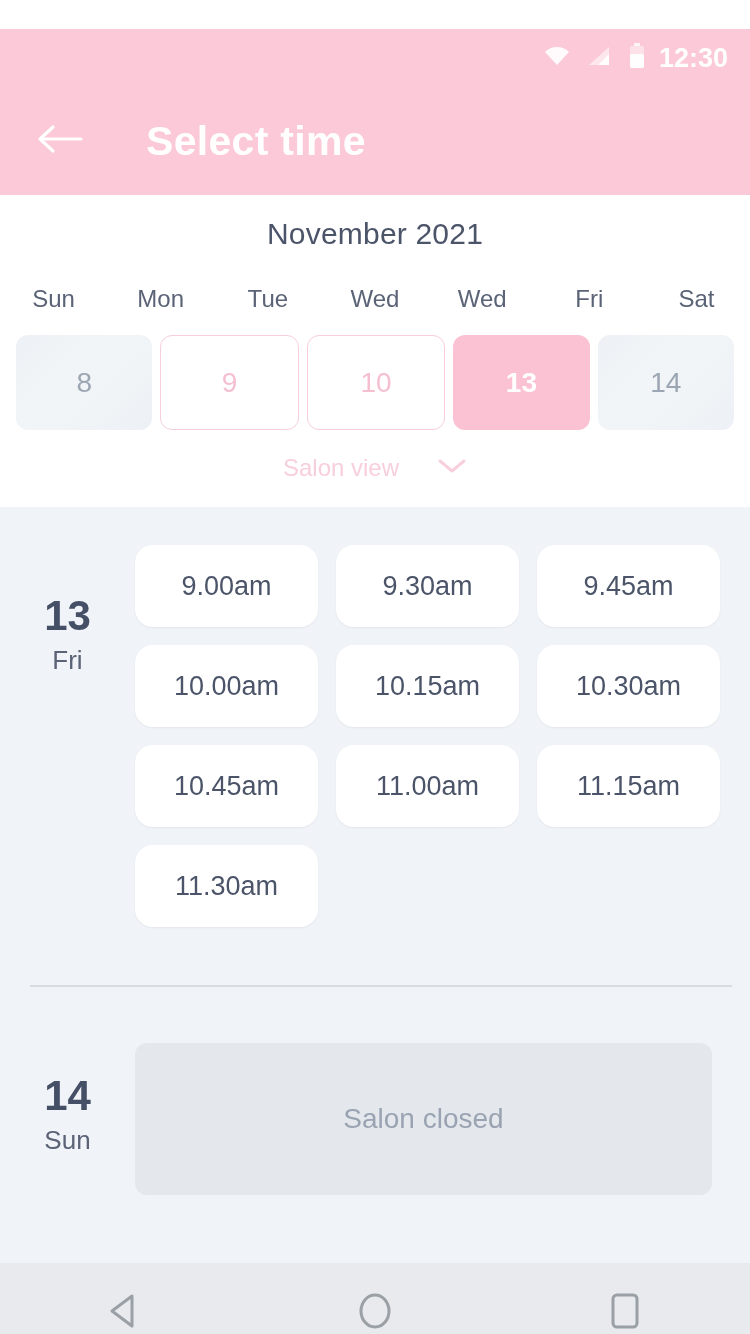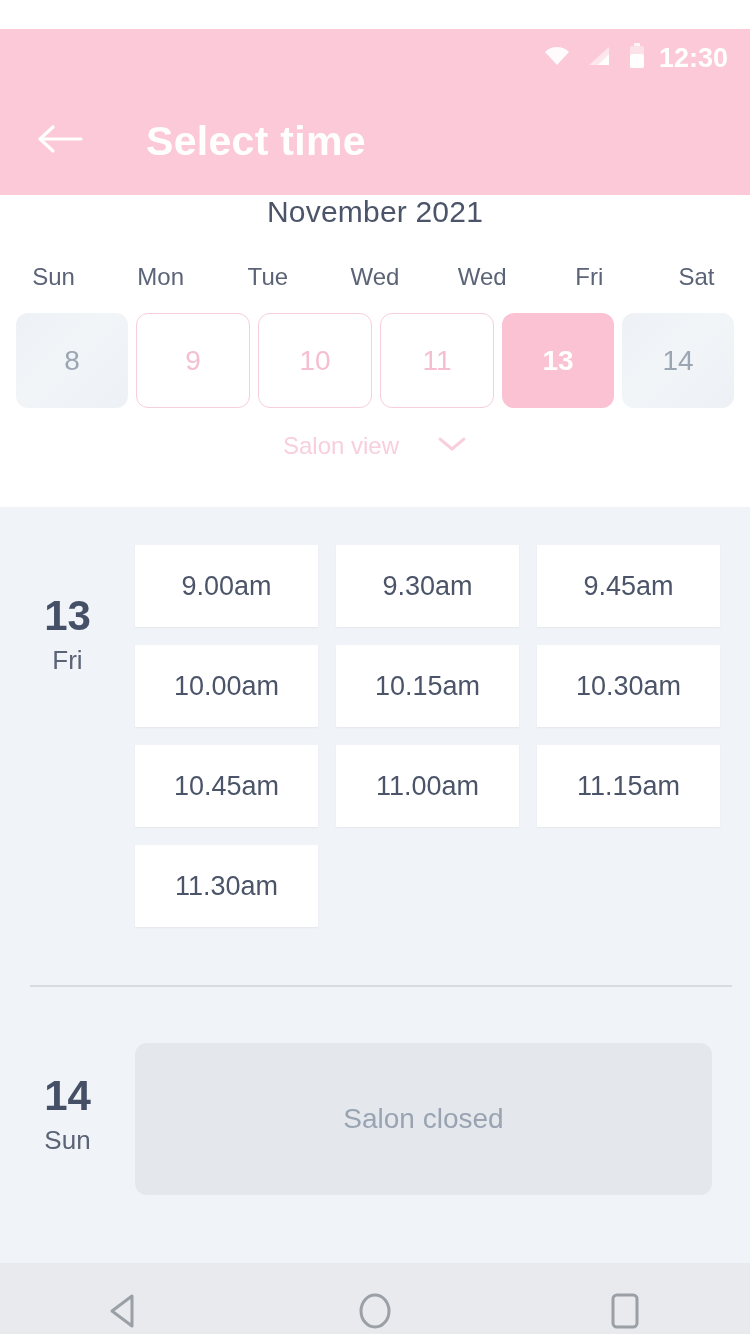--- a/index.html
+++ b/index.html
@@ -27,21 +27,21 @@
     height:108px; background:#FBC9D7;
     display:flex; align-items:center; padding-left:32px;
   }
   .back-btn { width:56px; height:56px; display:flex; align-items:center; justify-content:center; }
   .appbar-title {
     color:#ffffff; font-size:41px; font-weight:bold;
     margin-left:58px; letter-spacing:0.3px;
   }
 
   
-  .calendar { background:#ffffff; height:312px; }
+  .calendar { background:#ffffff; padding-top:22px; height:312px; }
   .month-title {
     text-align:center; color:#4B5468; font-size:30px; letter-spacing:0.2px;
   }
   .weekdays {
     display:flex; margin-top:34px; padding:0 0px;
   }
   .weekdays div {
     flex:1; text-align:center; color:#5B6377; font-size:24px;
   }
   .days {
@@ -72,21 +72,21 @@
   .slots-section { background:#F0F3F7; padding-top:38px; }
   .day-group { display:flex; padding:0 30px 0 0; }
   .daylabel { width:135px; flex:none; text-align:center; padding-top:50px; }
   .daylabel .dnum { font-size:42px; font-weight:bold; color:#454F66; line-height:1.0; }
   .daylabel .dname { font-size:26px; color:#5B6377; margin-top:8px; }
   .slot-grid {
     flex:1; display:grid; grid-template-columns:repeat(3,1fr);
     gap:18px 18px;
   }
   .slot {
-    background:#ffffff; border-radius:1px; height:82px;
+    background:#ffffff; border-radius:18px; height:82px;
     display:flex; align-items:center; justify-content:center;
     color:#4B5468; font-size:27px;
     box-shadow:0 1px 2px rgba(70,90,120,0.07);
   }
   .divider {
     height:2px; background:#D7DCE3; margin:58px 18px 0 30px;
   }
   .closed-group { display:flex; margin-top:56px; }
   .closed-box {
     flex:1; margin-right:38px; background:#E4E8ED; border-radius:12px;
@@ -152,21 +152,20 @@
       <div>Wed</div>
       <div>Wed</div>
       <div>Fri</div>
       <div>Sat</div>
     </div>
 
     <div class="days">
       <div class="day disabled">8</div>
       <div class="day available">9</div>
       <div class="day available">10</div>
-      <div class="day available">11</div>
       <div class="day selected">13</div>
       <div class="day disabled">14</div>
     </div>
 
     <div class="monthview">
       <span class="monthview-label">Salon view</span>
       <span>
         <svg width="30" height="18" viewBox="0 0 30 18">
             <path d="M3 4 L15 14 L27 4" stroke="#F8CFDC" stroke-width="3" fill="none" stroke-linecap="round" stroke-linejoin="round"></path>
           </svg>

